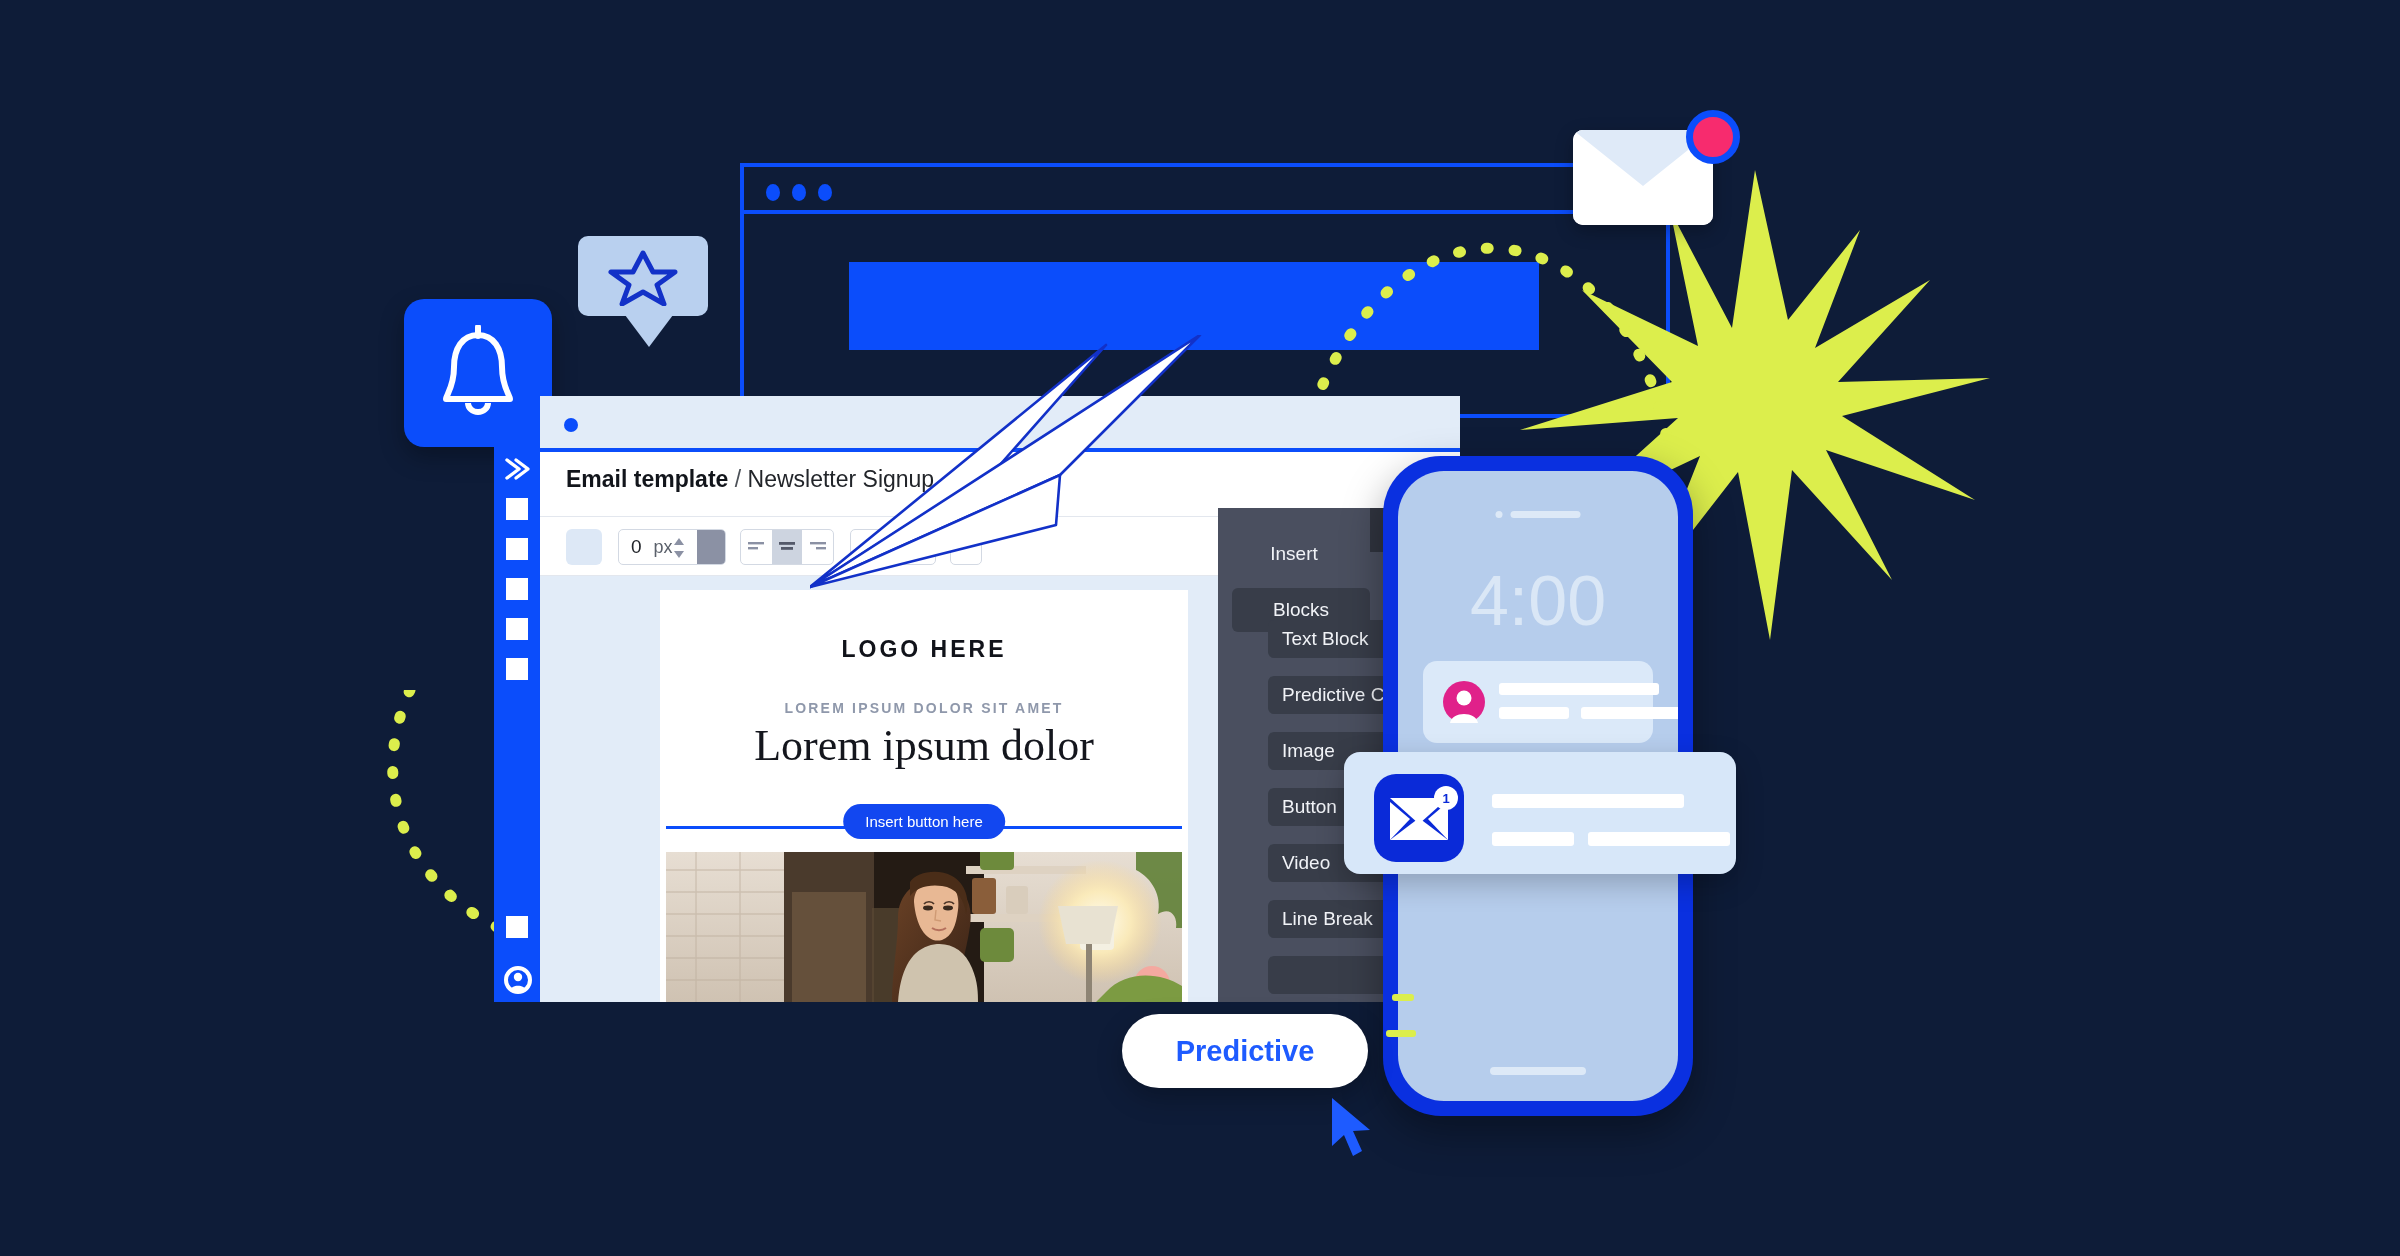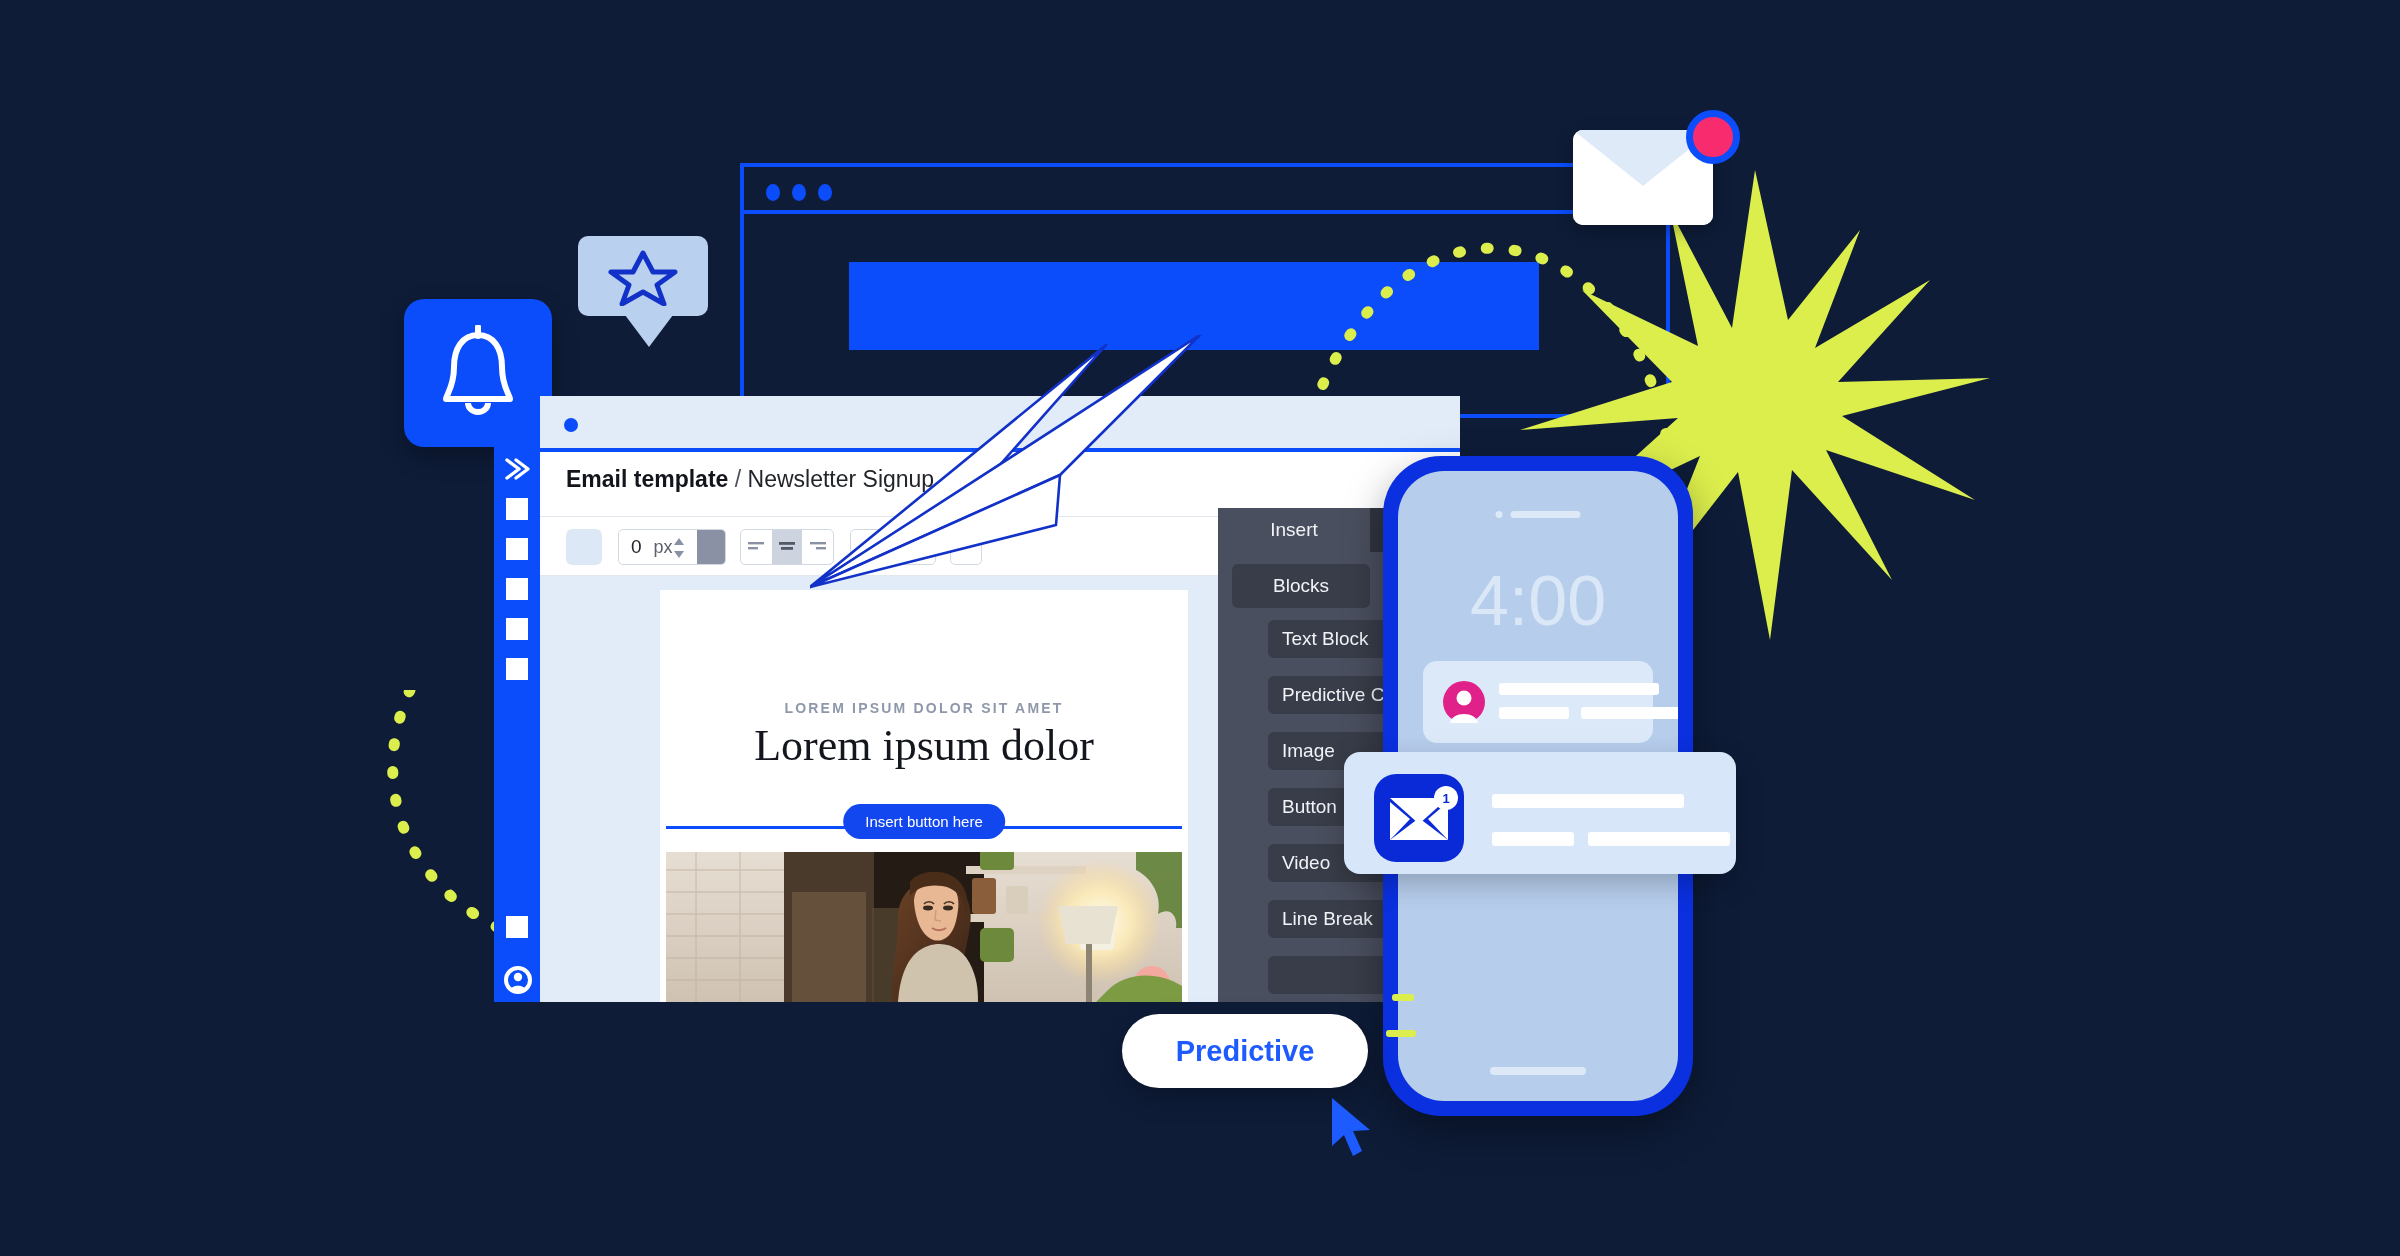--- a/index.html
+++ b/index.html
@@ -100,21 +100,21 @@
   #divider-rule{position:absolute;left:6px;right:6px;top:236px;height:3px;background:#0b4dfb;}
   #insert-button{position:absolute;left:50%;top:214px;transform:translateX(-50%);
     background:#1247f0;color:#ffffff;font-size:15px;padding:9px 22px;border-radius:20px;white-space:nowrap;}
   #email-photo{position:absolute;left:6px;top:262px;width:516px;height:150px;overflow:hidden;}
 
   
   #blocks-panel{left:1218px;top:508px;width:232px;height:494px;background:#4a4f5f;}
   .panel-tabrow{position:absolute;left:0;width:232px;height:44px;}
   .panel-tab{position:absolute;top:0;height:44px;display:flex;align-items:center;justify-content:center;
     color:#f1f3f7;font-size:19px;}
-  .panel-tab.sel{background:#4a4f5f;}
+  .panel-tab.sel{background:#4a4f5f;margin-top:24px;}
   .panel-tab.unsel{background:#30343f;}
   .blk{position:absolute;left:14px;width:204px;height:38px;background:#383d49;border-radius:6px;
     display:flex;align-items:center;color:#f1f3f7;font-size:19px;margin-left:36px;}
   .blk .lbl{margin-left:14px;}
 
   
   #phone{left:1383px;top:456px;width:310px;height:660px;background:#0a30e0;border-radius:58px;
     box-shadow:0 16px 40px rgba(0,0,0,.35);}
   #phone-screen{position:absolute;left:15px;top:15px;right:15px;bottom:15px;background:#b6cdec;border-radius:46px;overflow:hidden;}
   #phone-speaker{position:absolute;left:50%;top:40px;transform:translateX(-50%);display:flex;align-items:center;gap:8px;}
@@ -263,20 +263,21 @@
           <span class="num">65</span>
         </div>
         <div class="tb-small"></div>
 
         <span class="tb-ph" style="left:690px;width:130px;"></span>
         <span class="tb-ph2" style="left:836px;width:72px;"></span>
       </div>
 
       <div id="editor-canvas">
         <div id="email-card">
+          <div id="logo-here">LOGO HERE</div>
           <div id="eyebrow">LOREM IPSUM DOLOR SIT AMET</div>
           <div id="headline">Lorem ipsum dolor</div>
           <div id="divider-rule"></div>
           <div id="insert-button">Insert button here</div>
 
           <div id="email-photo">
             <svg width="516" height="150" viewBox="0 0 516 150">
               <defs>
                 <linearGradient id="wallg" x1="0" y1="0" x2="0" y2="1">
                   <stop offset="0" stop-color="#e7ded3"></stop>

